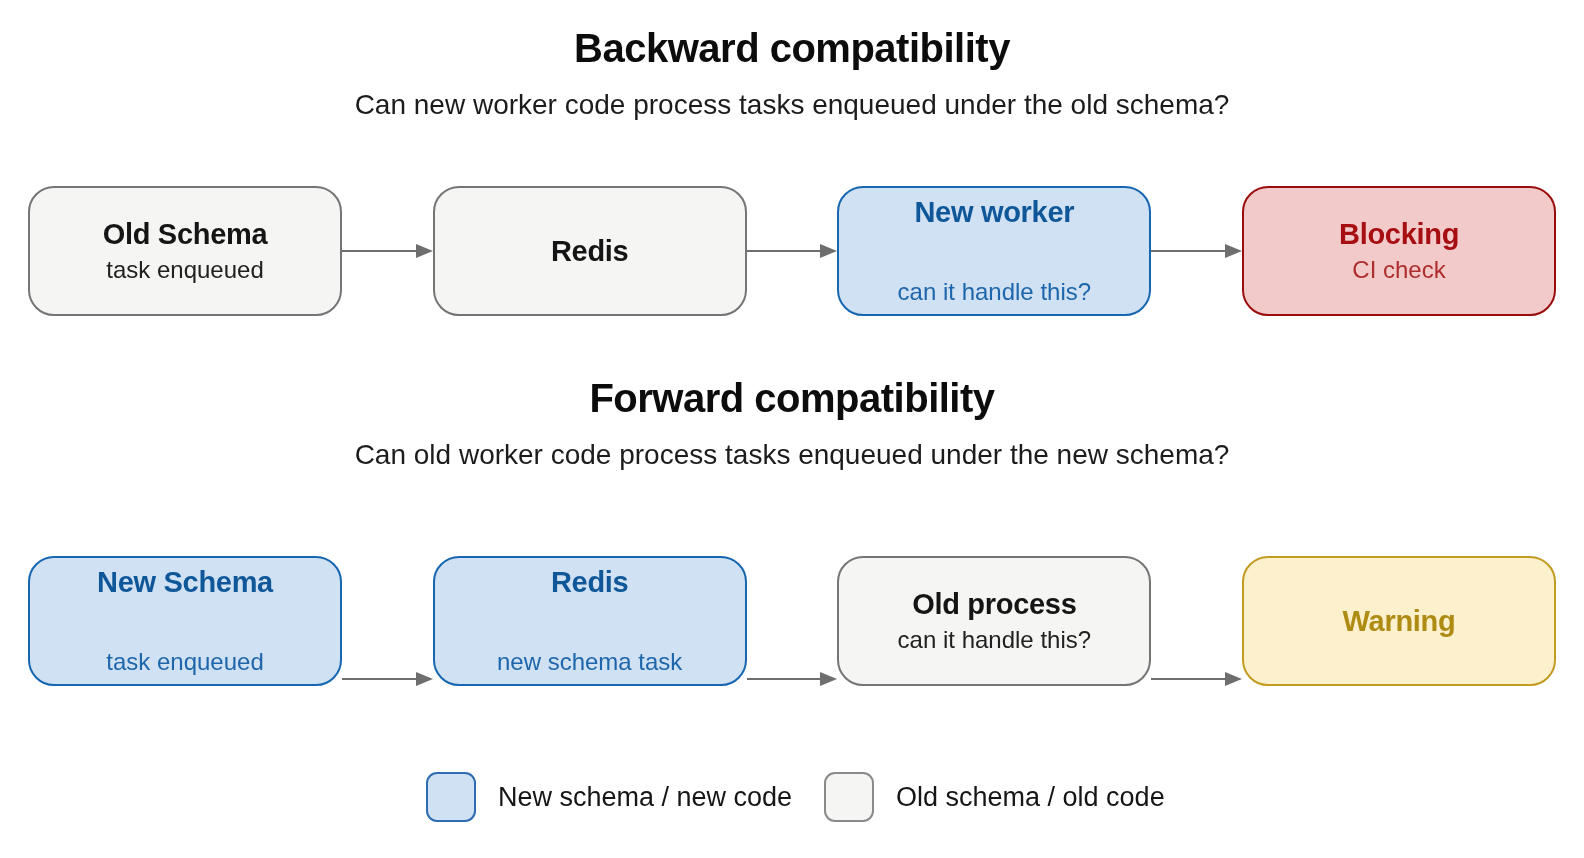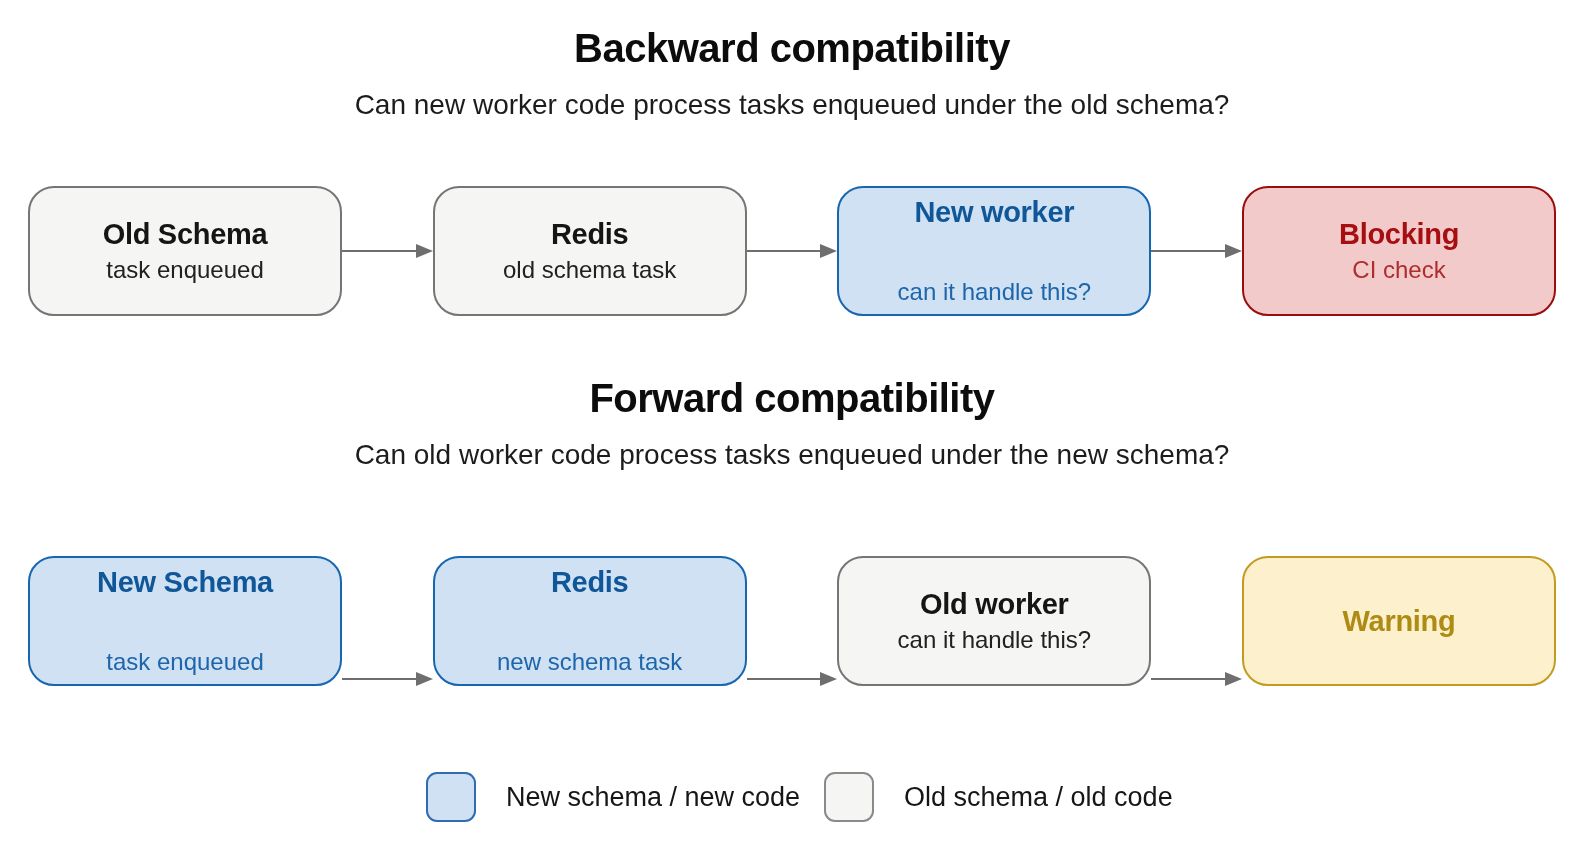--- a/index.html
+++ b/index.html
@@ -52,21 +52,21 @@
   .box.yellow .box-title{color:var(--yellow-text);}
   .arrow{flex:1 1 auto; display:flex; align-items:center; min-width:40px;}
   .arrow .line{flex:1; height:2px; background:var(--arrow);}
   .arrow .head{
     width:0; height:0; flex:0 0 auto;
     border-left:17px solid var(--arrow);
     border-top:7px solid transparent;
     border-bottom:7px solid transparent;
   }
   .legend{position:absolute; top:772px; left:0; width:1584px; height:50px;}
-  .legend-item{position:absolute; top:0; display:flex; align-items:flex-start; gap:30px;}
+  .legend-item{position:absolute; top:0; display:flex; align-items:flex-start; gap:22px;}
   #legend-item-0{left:426px;} #legend-item-1{left:824px;}
   .swatch{
     width:50px; height:50px; border-radius:11px; box-sizing:border-box; border:2px solid #888;
   }
   .swatch.blue{background:var(--blue-bg); border-color:#2f6db3;}
   .swatch.gray{background:var(--gray-bg); border-color:#8a8a8a;}
   .legend-label{font-size:27px; color:#161616; line-height:50px; white-space:nowrap;}
 </style>
 </head>
 <body>
@@ -80,21 +80,20 @@
     <div class="box gray">
       <div class="box-title">Old Schema</div>
       <div class="box-sub">task enqueued</div>
     </div>
     <div class="arrow">
         <div class="line"></div>
         <div class="head"></div>
       </div>
     <div class="box gray">
       <div class="box-title">Redis</div>
-      <div class="box-sub">old schema task</div>
     </div>
     <div class="arrow">
         <div class="line"></div>
         <div class="head"></div>
       </div>
     <div class="box blue">
       <div class="box-title">New worker</div>
       <div class="box-sub">can it handle this?</div>
     </div>
     <div class="arrow">
@@ -121,21 +120,21 @@
       </div>
     <div class="box blue">
       <div class="box-title">Redis</div>
       <div class="box-sub">new schema task</div>
     </div>
     <div class="arrow">
         <div class="line"></div>
         <div class="head"></div>
       </div>
     <div class="box gray">
-      <div class="box-title">Old worker</div>
+      <div class="box-title">Old process</div>
       <div class="box-sub">can it handle this?</div>
     </div>
     <div class="arrow">
         <div class="line"></div>
         <div class="head"></div>
       </div>
     <div class="box yellow">
       <div class="box-title">Warning</div>
 
     </div>

